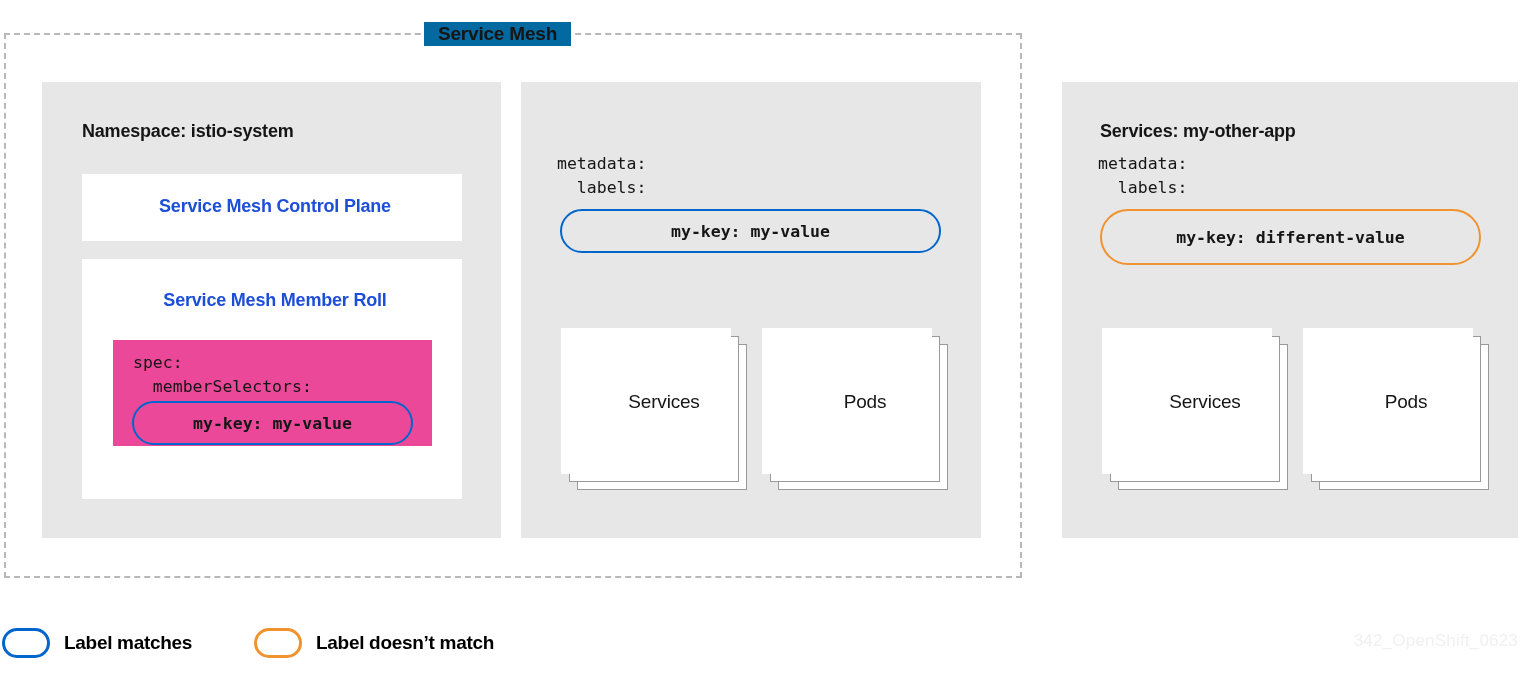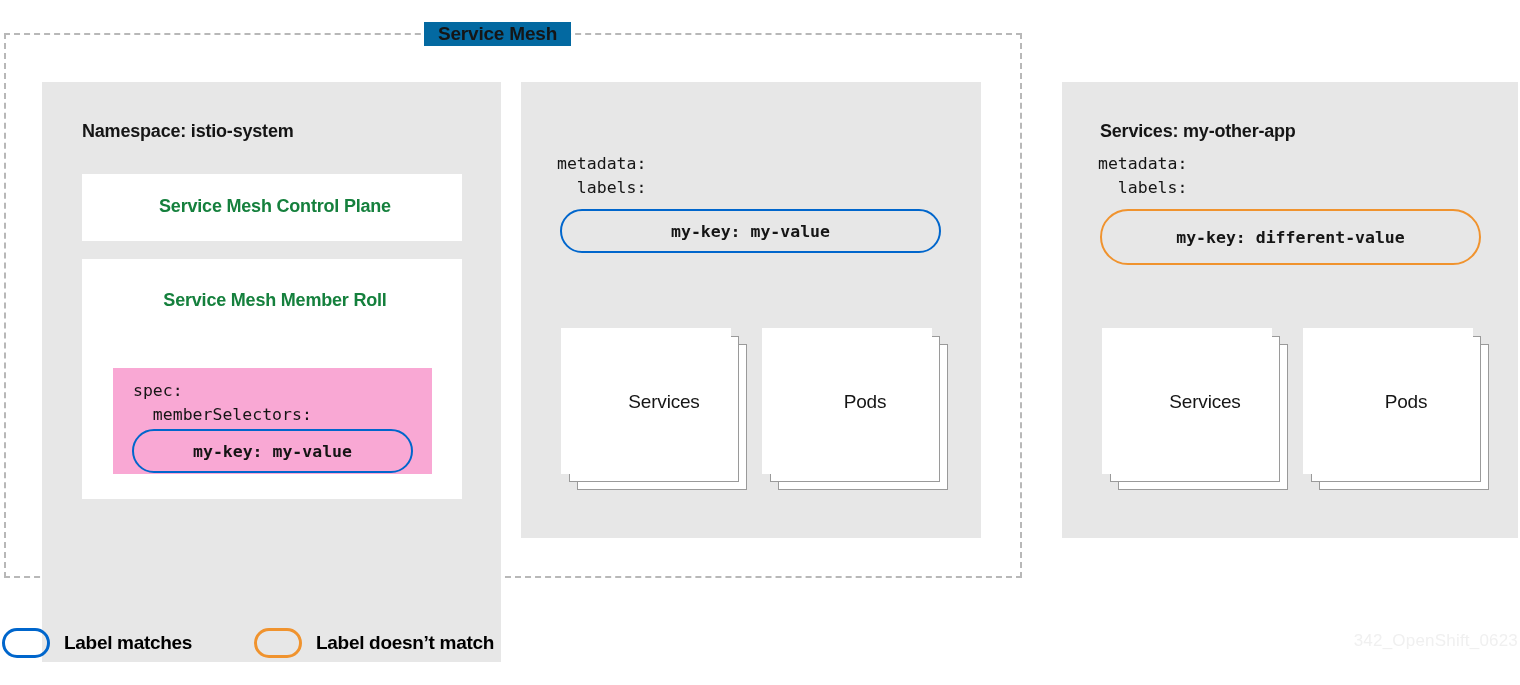--- a/index.html
+++ b/index.html
@@ -101,30 +101,29 @@
     box-sizing: border-box;
   }
   .card-title {
     position: absolute;
     left: 0;
     right: 0;
     text-align: center;
     font-size: 18px;
     font-weight: bold;
     letter-spacing: -0.2px;
-    color: #15803d;
+    color: #1d4ed8;
     padding-left: 6px;
   }
 
   
   .yaml-block {
     position: absolute;
-    background: #f9a8d4;
-    box-sizing: border-box;
-    margin-top: 28px;
+    background: #ec4899;
+    box-sizing: border-box;
   }
 
   
   .stack {
     position: absolute;
   }
   .stack .sheet {
     position: absolute;
     box-sizing: border-box;
     background: #ffffff;
@@ -179,21 +178,21 @@
   }
 </style>
 </head>
 <body>
 
 <div id="canvas">
 
   <div class="mesh-boundary"></div>
   <div class="mesh-title">Service Mesh</div>
 
-  <div class="ns-panel" style="left:42px; top:82px; width:459px; height:580px;">
+  <div class="ns-panel" style="left:42px; top:82px; width:459px; height:456px;">
 
     <div class="ns-title" style="left:40px; top:39px;">Namespace: istio-system</div>
 
     <div class="card" style="left:40px; top:92px; width:380px; height:67px;">
       <div class="card-title" style="top:22px;">Service Mesh Control Plane</div>
     </div>
 
     <div class="card" style="left:40px; top:177px; width:380px; height:240px;">
       <div class="card-title" style="top:31px;">Service Mesh Member Roll</div>
 

